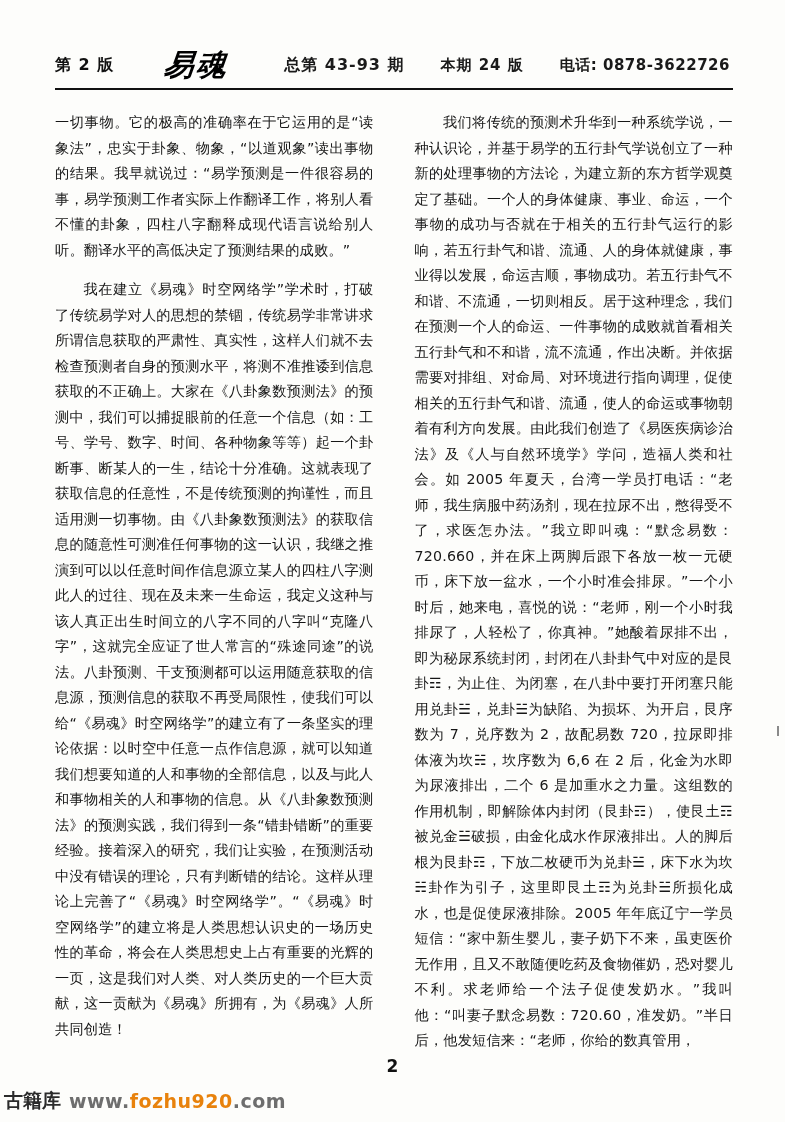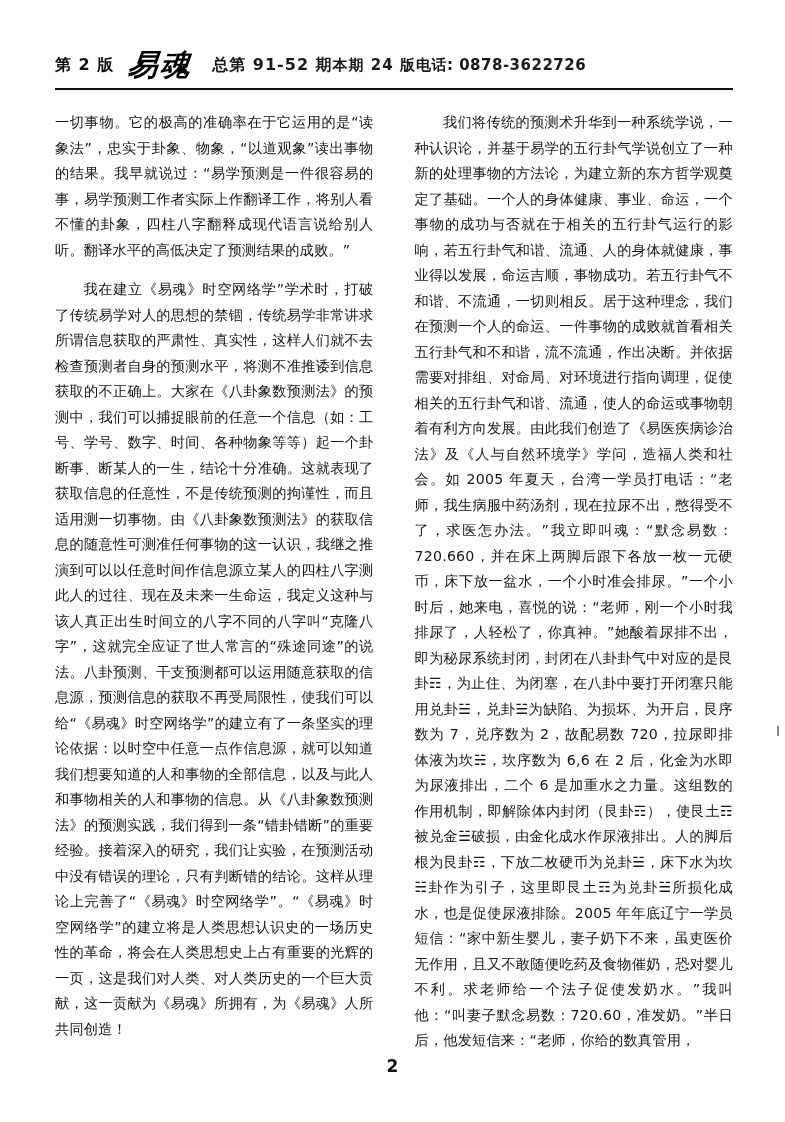--- a/index.html
+++ b/index.html
@@ -24,20 +24,21 @@
   }
   
   .masthead {
     position: absolute;
     left: 55px;
     top: 44px;
     width: 675px;
     height: 42px;
     display: flex;
     align-items: center;
+    justify-content: space-between;
   }
   .masthead-page {
     font-size: 16px;
     font-weight: bold;
     letter-spacing: 1px;
     color: #111;
   }
   .masthead-title {
     font-family: "DejaVu Serif", serif;
     font-size: 30px;
@@ -160,21 +161,21 @@
   }
 </style>
 </head>
 <body>
 
 <div class="page">
 
   <div class="masthead">
     <span class="masthead-page">第 2 版</span>
     <span class="masthead-title">易魂</span>
-    <span class="masthead-issue">总第 91-52 期</span>
+    <span class="masthead-issue">总第 43-93 期</span>
     <span class="masthead-edition">本期 24 版</span>
     <span class="masthead-phone">电话: 0878-3622726</span>
   </div>
 
   <div class="rule"></div>
 
   <div class="columns">
 
     <div class="col">
       <p class="body-text">一切事物。它的极高的准确率在于它运用的是“读象法”，忠实于卦象、物象，“以道观象”读出事物的结果。我早就说过：“易学预测是一件很容易的事，易学预测工作者实际上作翻译工作，将别人看不懂的卦象，四柱八字翻释成现代语言说给别人听。翻译水平的高低决定了预测结果的成败。”</p>
@@ -184,14 +185,18 @@
     <div class="col">
       <p class="body-text indent">我们将传统的预测术升华到一种系统学说，一种认识论，并基于易学的五行卦气学说创立了一种新的处理事物的方法论，为建立新的东方哲学观奠定了基础。一个人的身体健康、事业、命运，一个事物的成功与否就在于相关的五行卦气运行的影响，若五行卦气和谐、流通、人的身体就健康，事业得以发展，命运吉顺，事物成功。若五行卦气不和谐、不流通，一切则相反。居于这种理念，我们在预测一个人的命运、一件事物的成败就首看相关五行卦气和不和谐，流不流通，作出决断。并依据需要对排组、对命局、对环境进行指向调理，促使相关的五行卦气和谐、流通，使人的命运或事物朝着有利方向发展。由此我们创造了《易医疾病诊治法》及《人与自然环境学》学问，造福人类和社会。如 2005 年夏天，台湾一学员打电话：“老师，我生病服中药汤剂，现在拉尿不出，憋得受不了，求医怎办法。”我立即叫魂：“默念易数：720.660，并在床上两脚后跟下各放一枚一元硬币，床下放一盆水，一个小时准会排尿。”一个小时后，她来电，喜悦的说：“老师，刚一个小时我排尿了，人轻松了，你真神。”她酸着尿排不出，即为秘尿系统封闭，封闭在八卦卦气中对应的是艮卦☶，为止住、为闭塞，在八卦中要打开闭塞只能用兑卦☱，兑卦☱为缺陷、为损坏、为开启，艮序数为 7，兑序数为 2，故配易数 720，拉尿即排体液为坎☵，坎序数为 6,6 在 2 后，化金为水即为尿液排出，二个 6 是加重水之力量。这组数的作用机制，即解除体内封闭（艮卦☶），使艮土☶被兑金☱破损，由金化成水作尿液排出。人的脚后根为艮卦☶，下放二枚硬币为兑卦☱，床下水为坎☵卦作为引子，这里即艮土☶为兑卦☱所损化成水，也是促使尿液排除。2005 年年底辽宁一学员短信：“家中新生婴儿，妻子奶下不来，虽吏医价无作用，且又不敢随便吃药及食物催奶，恐对婴儿不利。求老师给一个法子促使发奶水。”我叫他：“叫妻子默念易数：720.60，准发奶。”半日后，他发短信来：“老师，你给的数真管用，</p>
     </div>
 
   </div>
 
   <div class="edge-mark"></div>
 
   <div class="page-number">2</div>
 
+  <div class="footer">
+    <span class="footer-logo">古籍库</span>
+    <span class="footer-url"><span>www.</span><span class="hl">fozhu920</span><span>.com</span></span>
+  </div>
 
 </div>
 
 </body></html>

